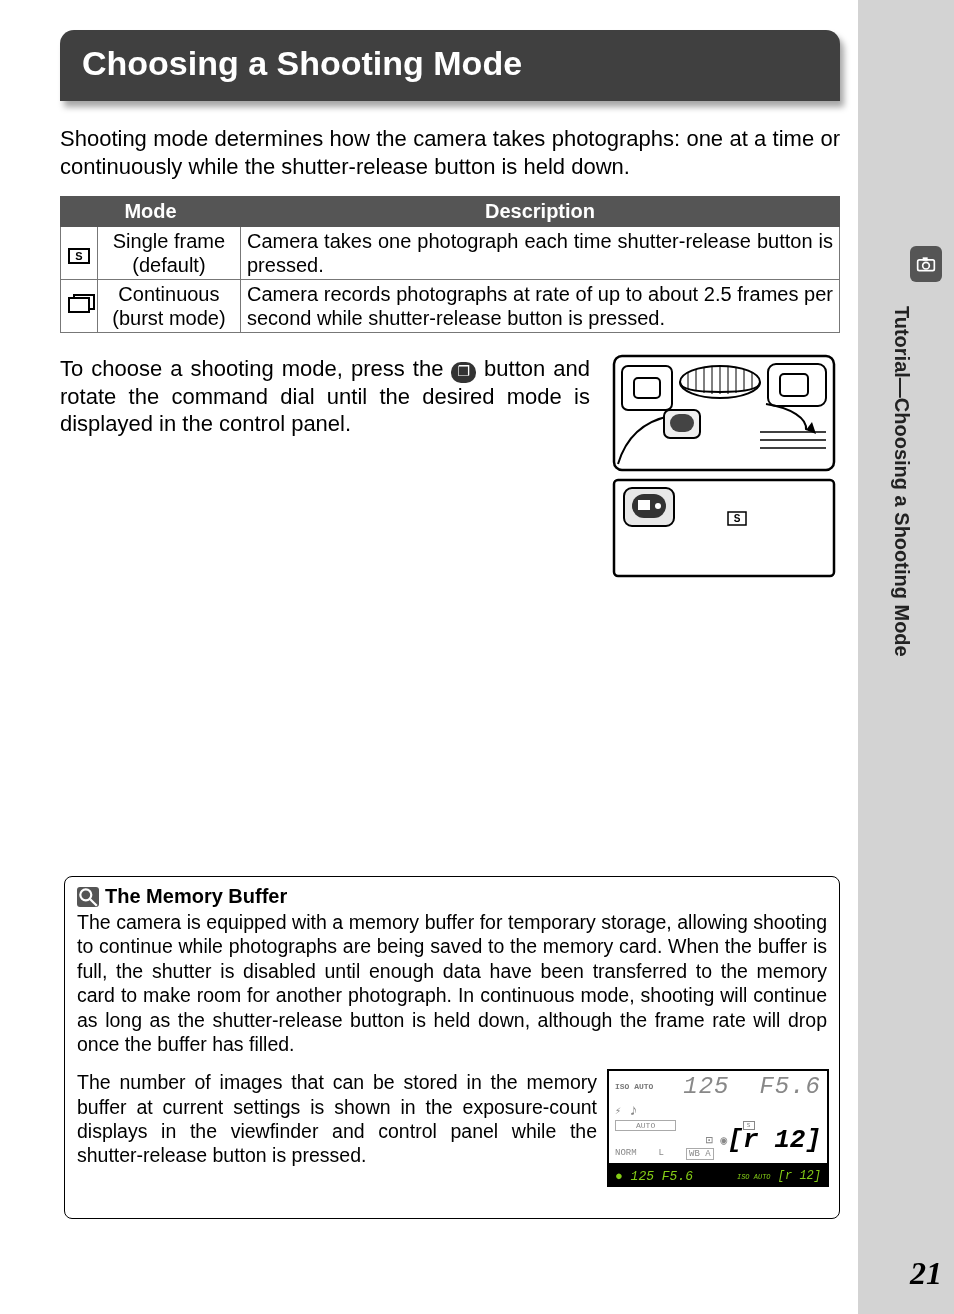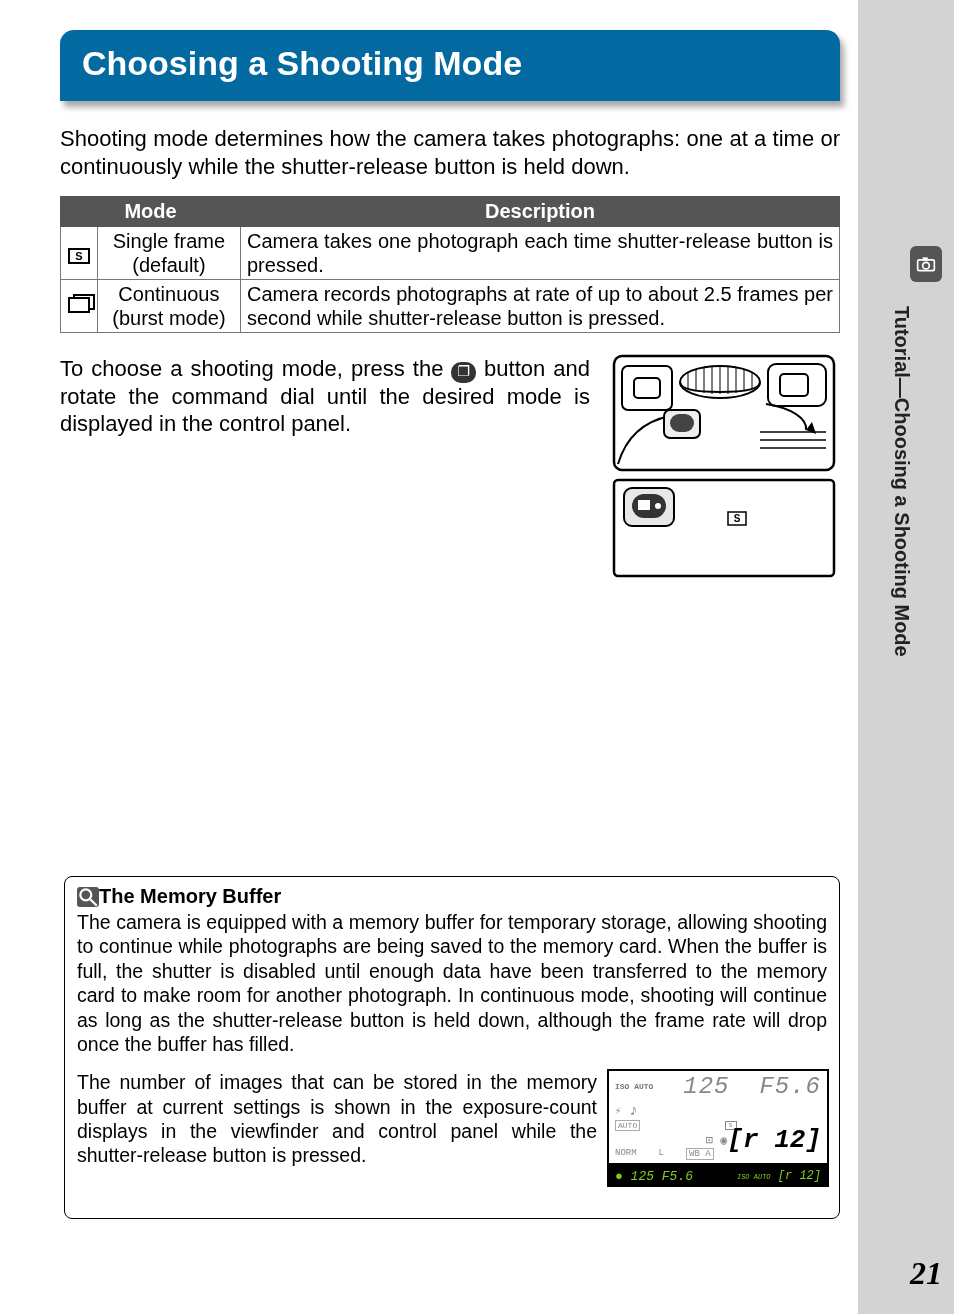--- a/index.html
+++ b/index.html
@@ -15,21 +15,21 @@
   }
 
   .side-area {
     position: absolute;
     left: 858px; top: 0;
     width: 96px; height: 1314px;
     background: #d3d3d3;
   }
 
   .section-header {
-    background: #0369a1;
+    background: #404040;
     border-radius: 14px 14px 0 0;
     padding: 14px 22px 18px 22px;
     box-shadow: 4px 6px 6px rgba(0,0,0,0.35);
     margin-right: 18px;
   }
   .section-header h1 {
     color: #fff;
     font-size: 34px;
     font-weight: 700;
   }
@@ -118,20 +118,21 @@
     border: 1px solid #000;
     border-radius: 8px;
     padding: 8px 12px 50px 12px;
   }
   .info-title {
     font-weight: 700;
     font-size: 20px;
     color: #000;
     display: flex;
     align-items: center;
+    gap: 6px;
     margin-bottom: 2px;
   }
   .info-title .magnify-icon {
     display: inline-flex;
     align-items: center; justify-content: center;
     width: 22px; height: 20px;
     background: #555;
     border-radius: 3px;
     color:#fff;
     font-size:13px;
@@ -158,21 +159,21 @@
     border: 2px solid #000;
     height: 96px;
     padding: 2px 6px;
     position: relative;
     font-family: "Courier New", monospace;
   }
   .lcd-panel .row1 { display:flex; justify-content:space-between; align-items:center;}
   .lcd-panel .iso { font-size:8px; font-weight:bold; color:#777;}
   .lcd-panel .big { font-size:24px; letter-spacing:1px; font-style:italic; color:#888;}
   .lcd-panel .row2 { display:flex; align-items:center; gap:8px; margin-top:2px;}
-  .lcd-panel .auto { font-size:8px; color:#888; border:1px solid #aaa; padding:0 2px;}
+  .lcd-panel .auto { font-size:8px; color:#888; border:1px solid #aaa; padding:0 20px;}
   .lcd-panel .row3 { display:flex; justify-content:space-between; align-items:center; margin-top:0px;}
   .lcd-panel .bracket { font-size:26px; font-style:italic; font-weight:bold;}
   .lcd-panel .row4 { display:flex; gap:22px; font-size:9px; color:#888; position:absolute; bottom:3px; left:6px;}
   .viewfinder-strip {
     border:2px solid #000;
     background:#000;
     color:#84cc16;
     height:22px;
     display:flex;
     align-items:center;

